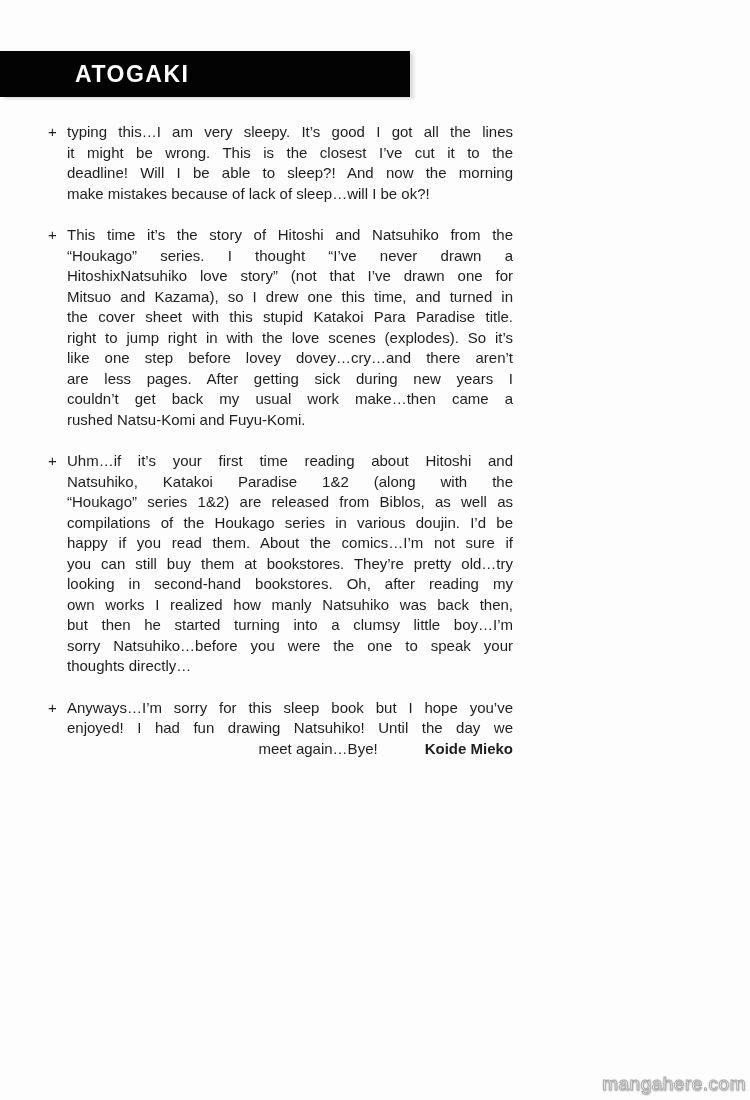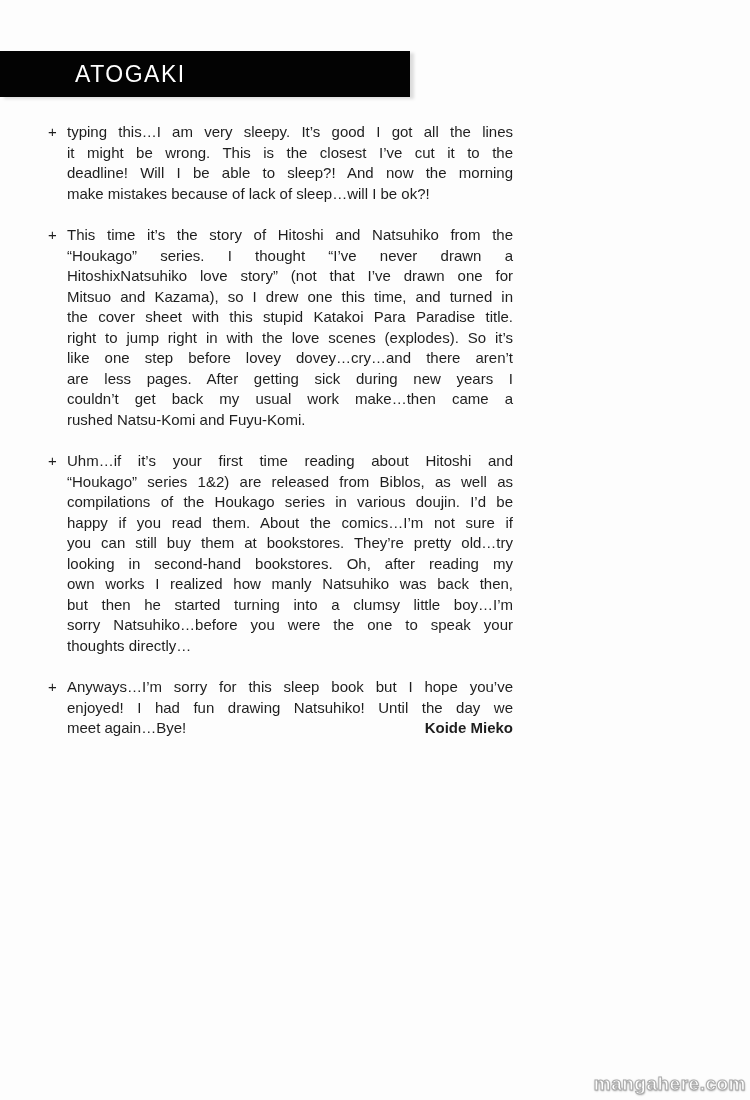--- a/index.html
+++ b/index.html
@@ -21,21 +21,21 @@
     top: 51px;
     width: 410px;
     height: 46px;
     background: #030303;
     box-shadow: 4px 2px 3px rgba(0,0,0,0.13);
     display: flex;
     align-items: center;
   }
   .banner-title {
     color: #ffffff;
-    font-weight: normal;
+    font-weight: bold;
     font-size: 23px;
     letter-spacing: 1.5px;
     padding-left: 75px;
     padding-top: 1px;
   }
   .afterword {
     position: absolute;
     left: 67px;
     top: 122px;
     width: 446px;
@@ -55,33 +55,33 @@
   .line.j {
     text-align: justify;
     text-align-last: justify;
     text-justify: inter-word;
   }
   .line.last {
     text-align: left;
   }
   .line.sigline {
     display: flex;
-    justify-content: space-between;
+    justify-content: flex-end;
     align-items: baseline;
     gap: 47px;
   }
   .sig {
     font-weight: bold;
   }
   .watermark {
     position: absolute;
     right: 4px;
     top: 1073px;
     font-size: 19px;
-    font-weight: bold;
+    font-weight: normal;
     letter-spacing: 0.5px;
     color: #ffffff;
     -webkit-text-stroke: 1px #ababab;
     text-shadow: 0.5px 0.5px 2px #9e9e9e, -0.5px -0.5px 2px #cccccc;
   }
 </style>
 </head>
 <body>
 
 <div class="page">
@@ -107,20 +107,21 @@
         <div class="line j">the cover sheet with this stupid Katakoi Para Paradise title.</div>
         <div class="line j">right to jump right in with the love scenes (explodes). So it’s</div>
         <div class="line j">like one step before lovey dovey…cry…and there aren’t</div>
         <div class="line j">are less pages. After getting sick during new years I</div>
         <div class="line j">couldn’t get back my usual work make…then came a</div>
         <div class="line last">rushed Natsu-Komi and Fuyu-Komi.</div>
       </div>
       <div class="para">
         <span class="bullet">+</span>
         <div class="line j">Uhm…if it’s your first time reading about Hitoshi and</div>
+        <div class="line j">Natsuhiko, Katakoi Paradise 1&amp;2 (along with the</div>
         <div class="line j">“Houkago” series 1&amp;2) are released from Biblos, as well as</div>
         <div class="line j">compilations of the Houkago series in various doujin. I’d be</div>
         <div class="line j">happy if you read them. About the comics…I’m not sure if</div>
         <div class="line j">you can still buy them at bookstores. They’re pretty old…try</div>
         <div class="line j">looking in second-hand bookstores. Oh, after reading my</div>
         <div class="line j">own works I realized how manly Natsuhiko was back then,</div>
         <div class="line j">but then he started turning into a clumsy little boy…I’m</div>
         <div class="line j">sorry Natsuhiko…before you were the one to speak your</div>
         <div class="line last">thoughts directly…</div>
       </div>

